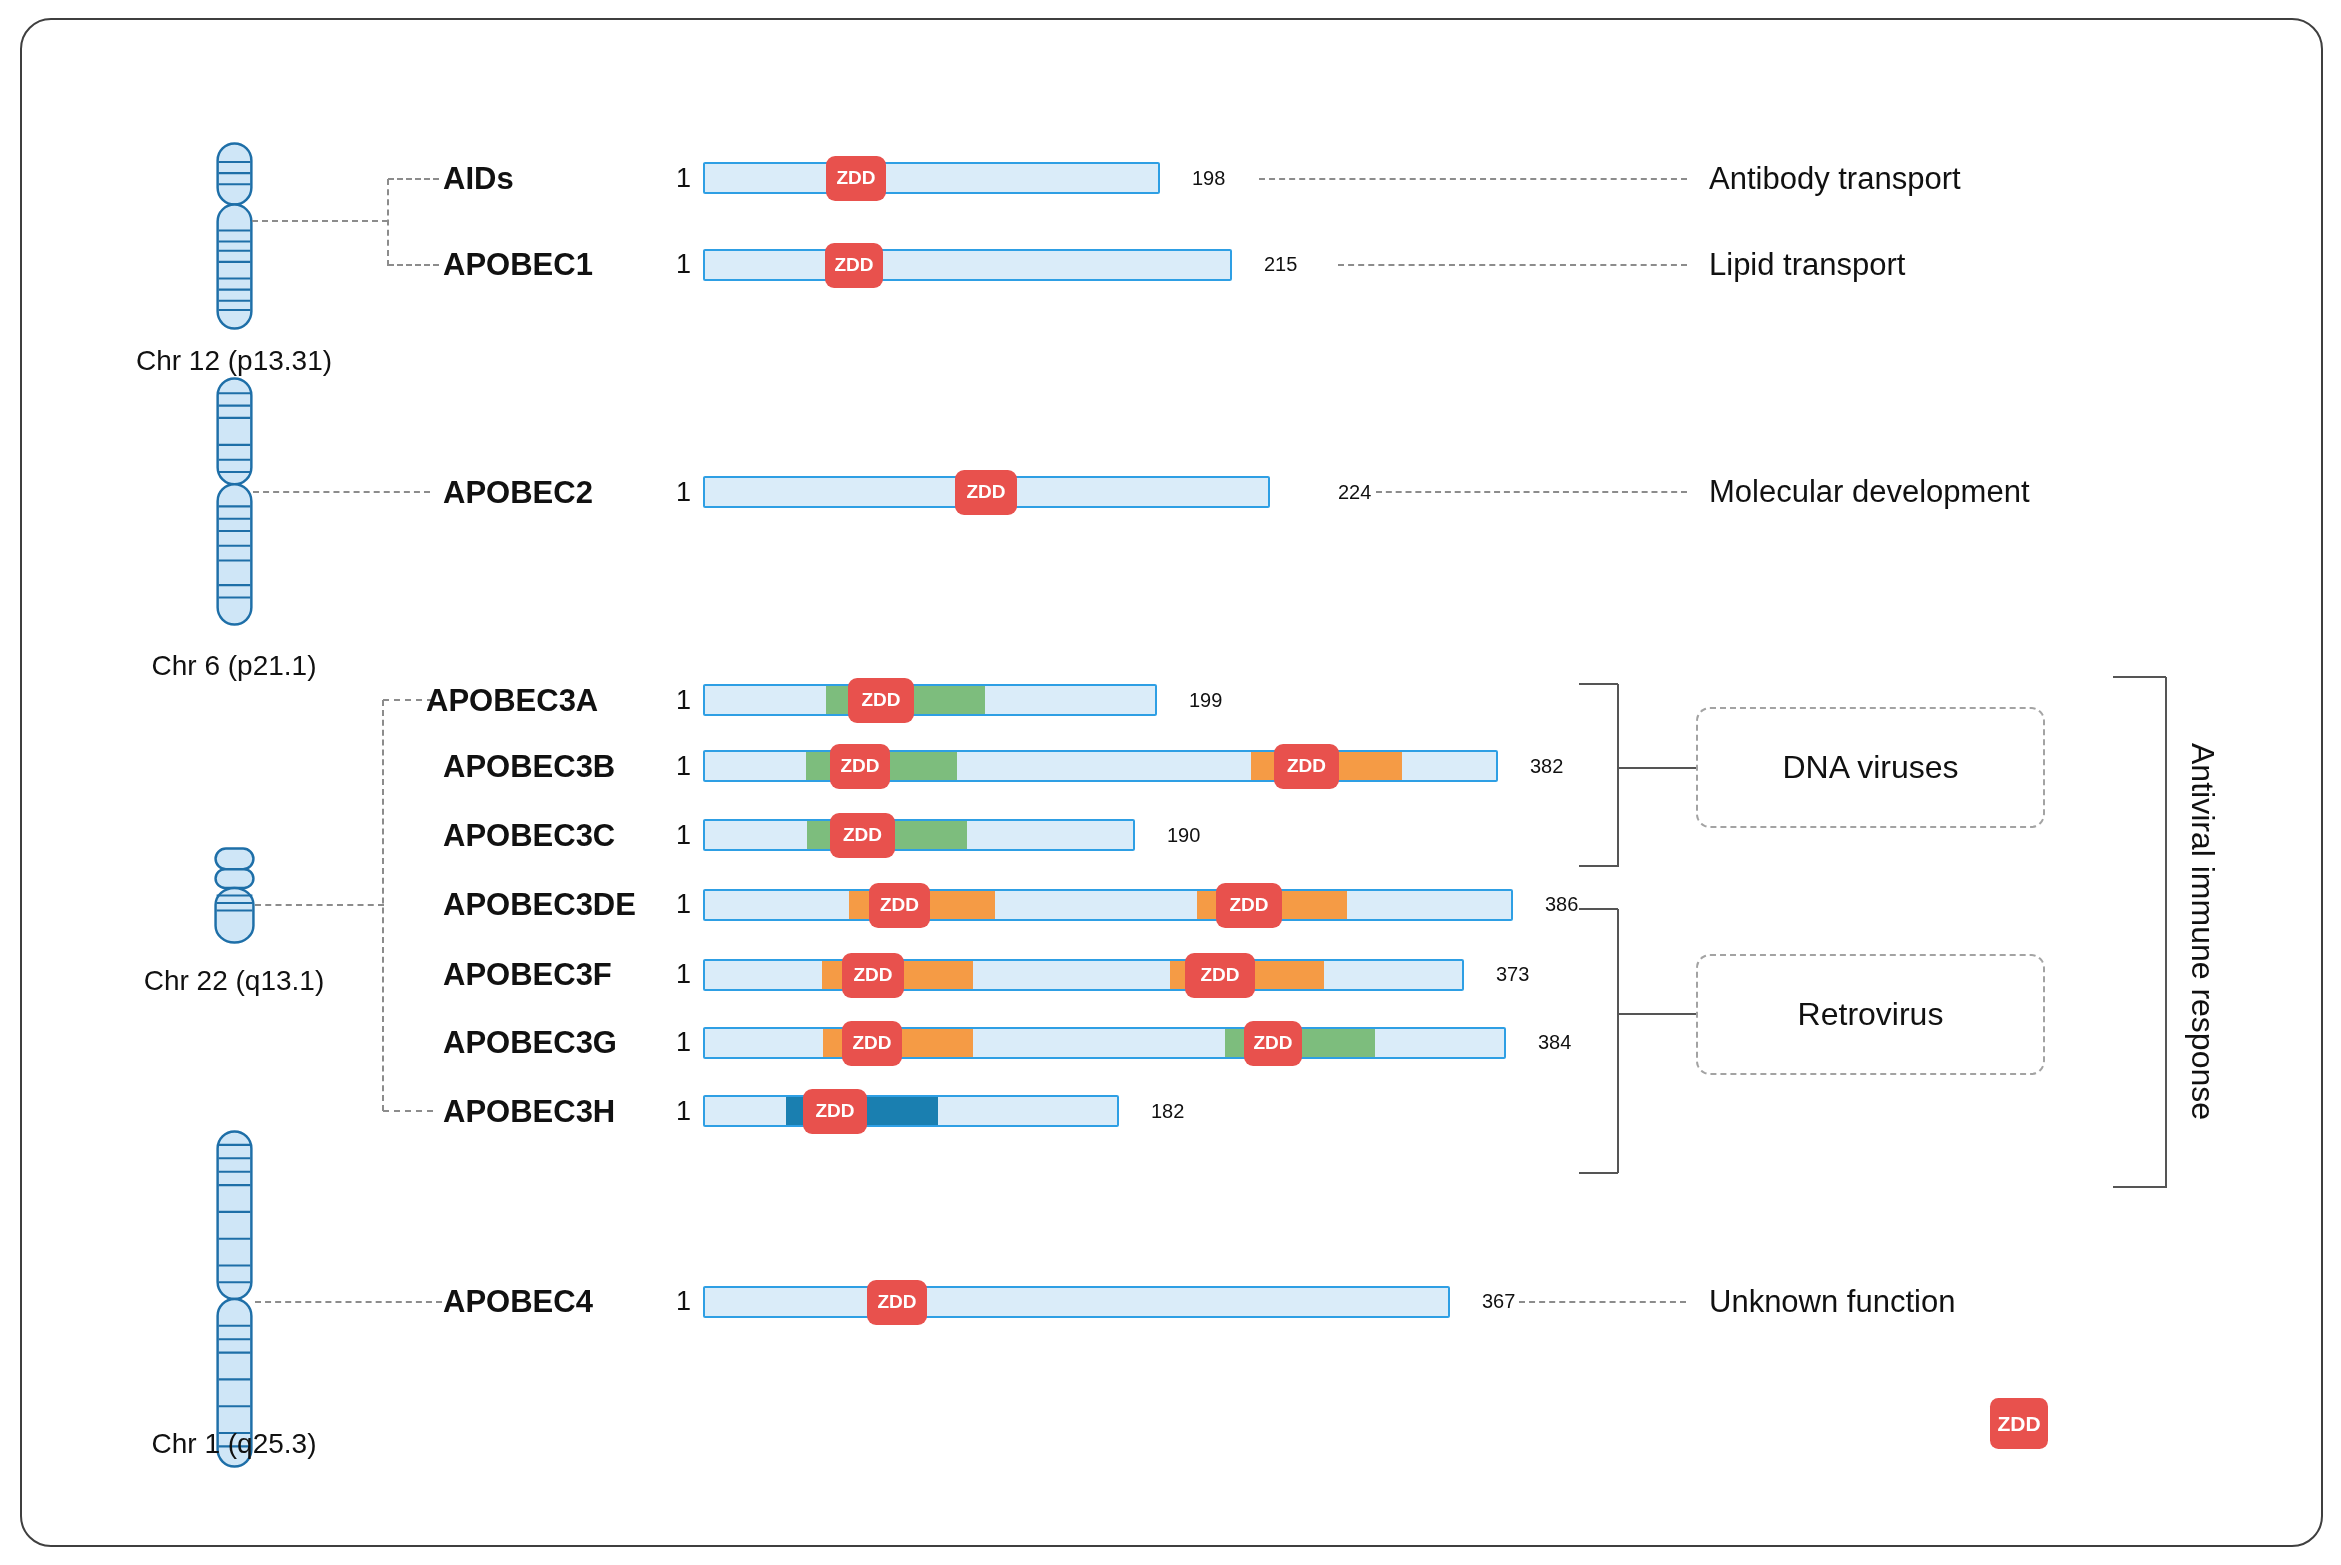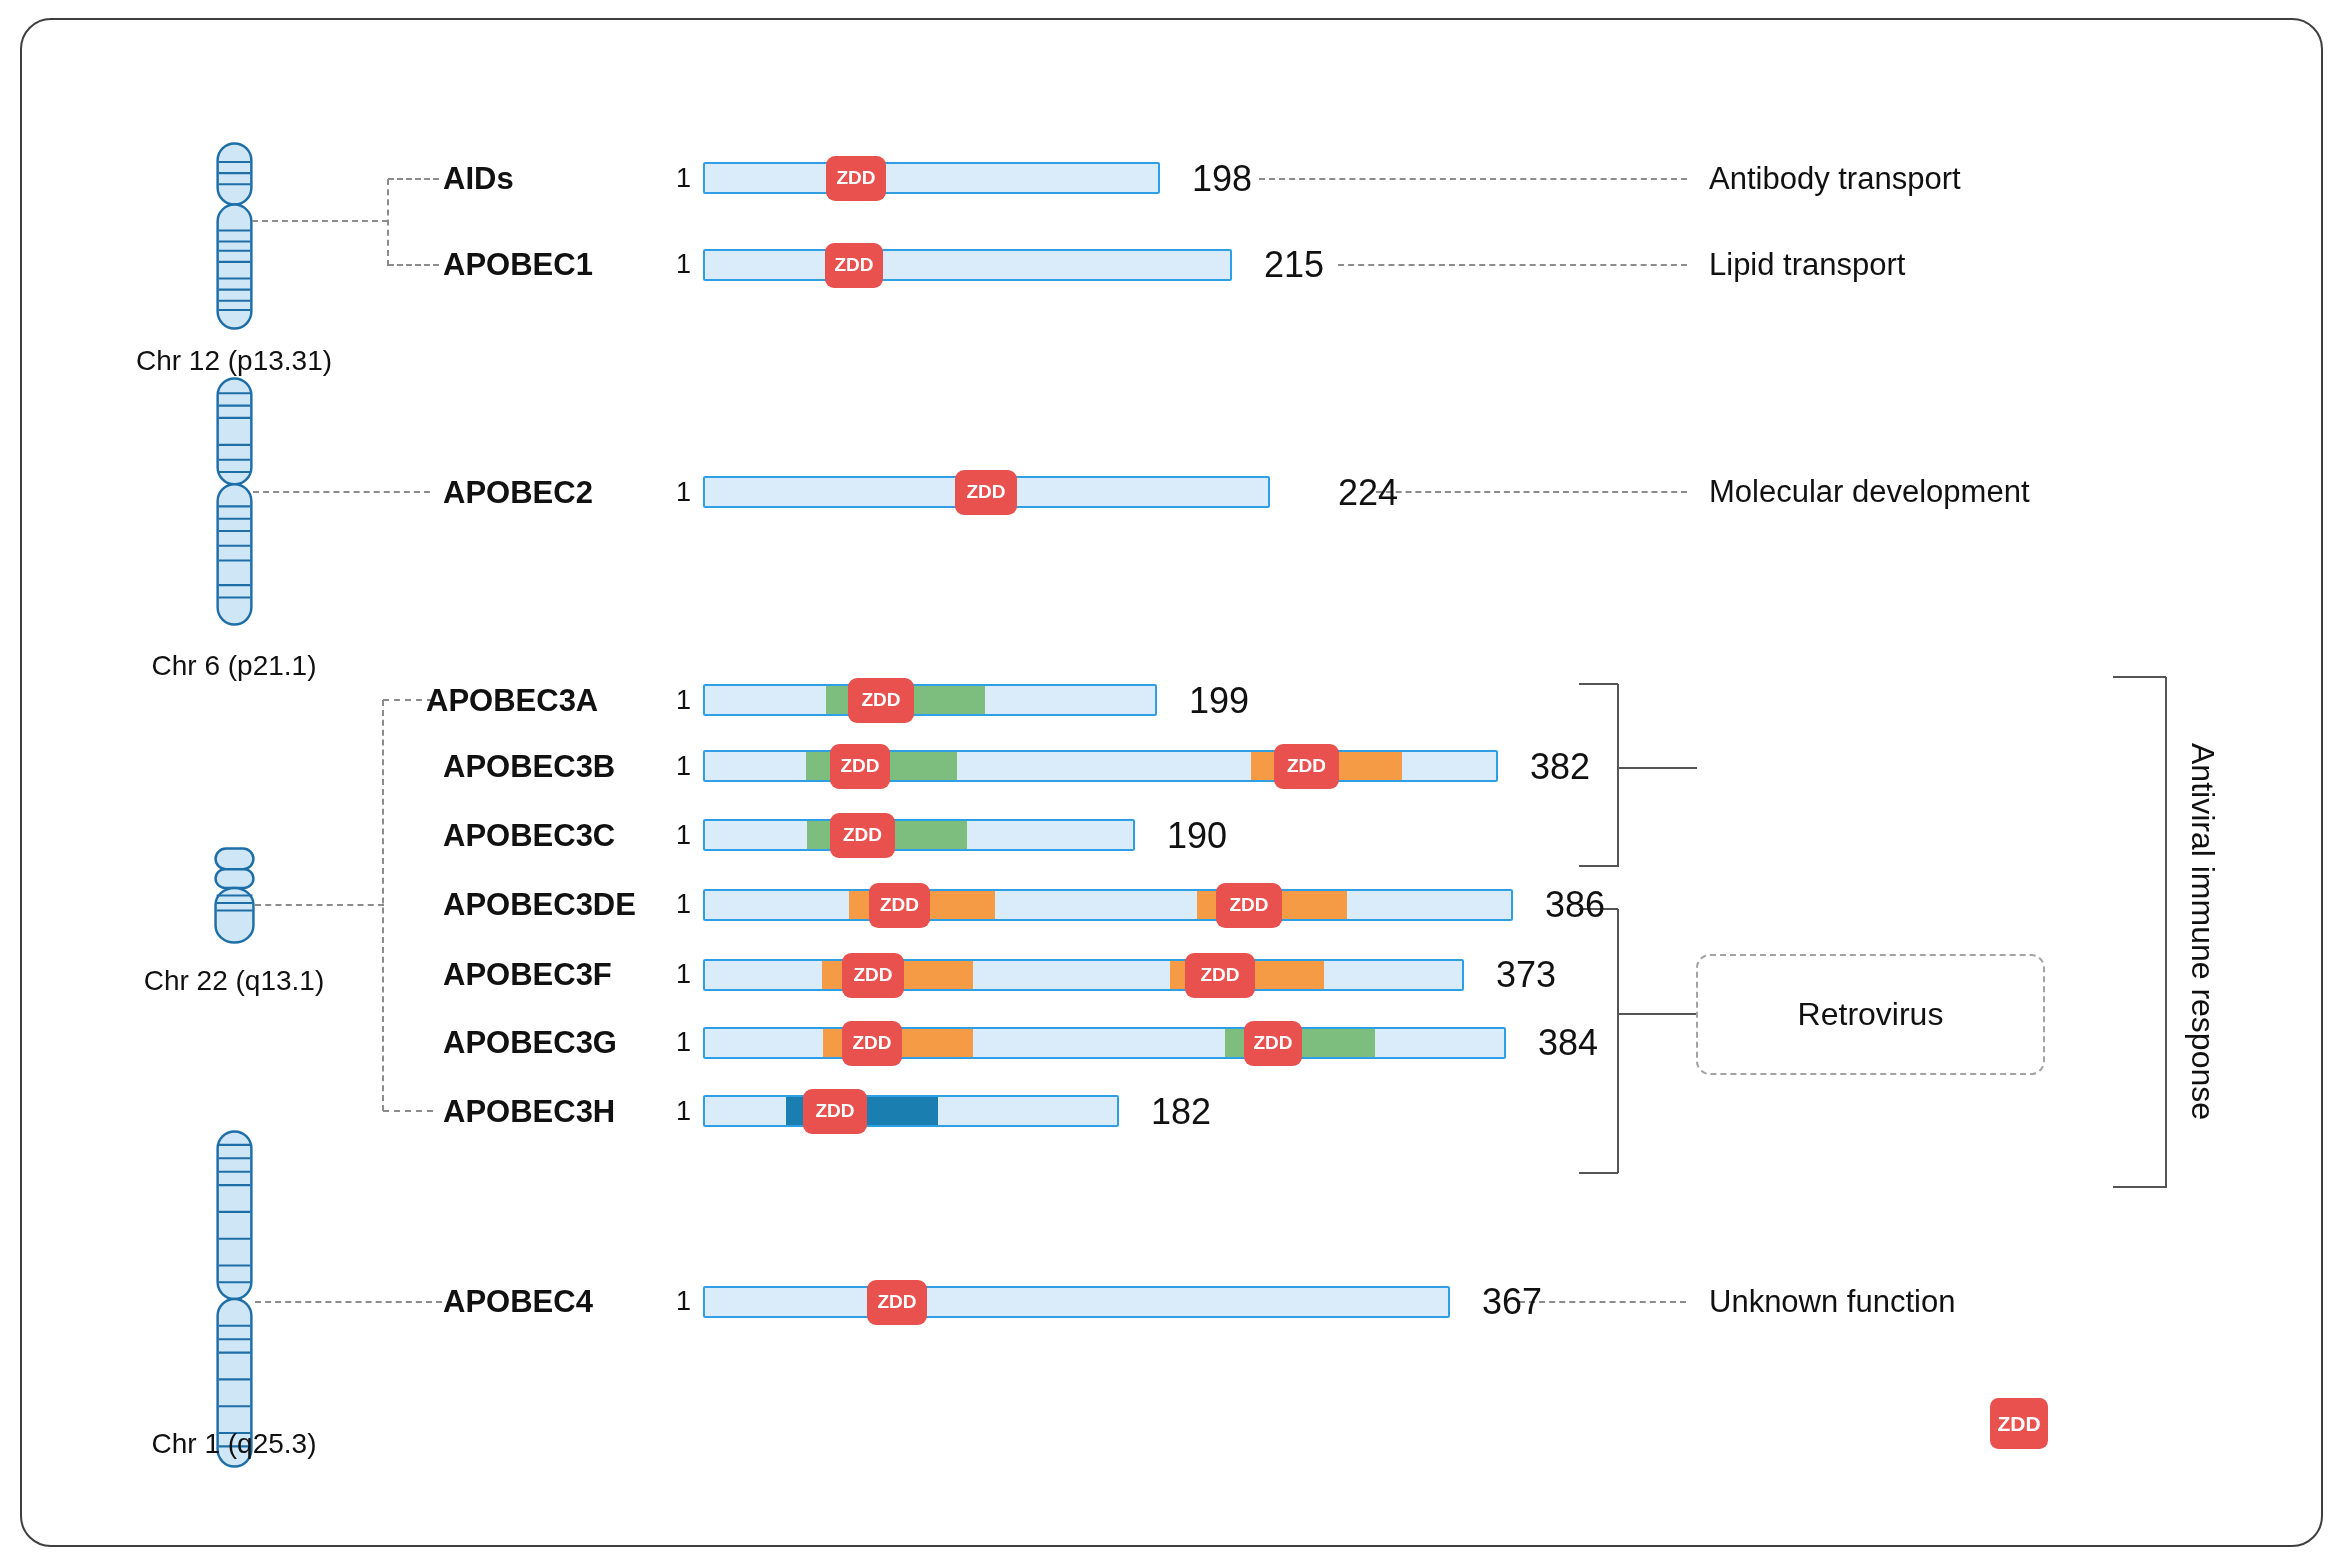--- a/index.html
+++ b/index.html
@@ -2,21 +2,21 @@
 <html style="font-size:11.3px"><head>
 <meta charset="utf-8">
 <style>
   html,body{margin:0;padding:0;background:#ffffff;}
   .canvas{position:relative;width:2342px;height:1566px;background:#ffffff;
           font-family:"Liberation Sans",sans-serif;color:#111;overflow:hidden;}
   .frame{position:absolute;box-sizing:border-box;border:2.8px solid #3f3f3f;border-radius:31px;background:#fff;}
   .abs{position:absolute;}
   .protein-label{position:absolute;font-weight:bold;font-size:31px;line-height:39px;white-space:nowrap;text-align:right;}
   .start-num{position:absolute;font-size:27px;line-height:39px;text-align:right;white-space:nowrap;}
-  .end-num{position:absolute;font-size:36px;line-height:39px;white-space:nowrap;}
+  .end-num{position:absolute;font-size:20px;line-height:39px;white-space:nowrap;}
   .bar{position:absolute;}
   .bar-bg{position:absolute;left:0;top:0;right:0;bottom:0;box-sizing:border-box;border-radius:2.1px;}
   .seg{position:absolute;}
   .zdd{position:absolute;border-radius:9.1px;display:flex;align-items:center;justify-content:center;
        color:#fff;font-weight:bold;font-size:19px;z-index:3;}
   .func-label{position:absolute;font-size:31px;line-height:42px;white-space:nowrap;}
   .chr-label{position:absolute;font-size:28px;white-space:nowrap;transform:translateX(-50%);}
   .dashed-box{position:absolute;box-sizing:border-box;border:2.1px dashed #a3a3a3;border-radius:14px;
               display:flex;align-items:center;justify-content:center;font-size:32px;}
   .side-label{position:absolute;writing-mode:vertical-rl;text-align:center;font-size:32px;white-space:nowrap;}
@@ -240,20 +240,23 @@
         <div class="start-num" style="left: 633px; width: 58px; top: 1282px;">1</div>
         <div class="bar" style="left: 703px; top: 1286px; width: 747px; height: 32px;">
           <div class="bar-bg" style="background: rgb(218, 236, 249); border: 2.1px solid rgb(46, 159, 228);"></div>
           <div class="zdd" style="left: 164px; top: -6.3px; width: 60px; height: 45px; background: rgb(232, 81, 77);">ZDD</div>
         </div>
         <div class="end-num" style="left: 1482px; top: 1282px;">367</div>
         <div class="func-label" style="left: 1709px; top: 1281px;">Unknown function</div>
       </div>
     </div>
 
+  <div class="dashed-box" id="dna-box" style="left: 1696px; top: 707px; width: 349px; height: 121px;">
+    <span>DNA viruses</span>
+  </div>
   <div class="dashed-box" id="retro-box" style="left: 1696px; top: 954px; width: 349px; height: 121px;">
     <span>Retrovirus</span>
   </div>
 
   <div class="side-label" id="side-label" style="left: 2184px; top: 686px; height: 492px;">Antiviral immune response</div>
 
   <div class="legend-chip" id="legend-chip" style="left: 1990px; top: 1398px; width: 58px; height: 51px; background: rgb(232, 81, 77);">
     <span>ZDD</span>
   </div>
 </div>

